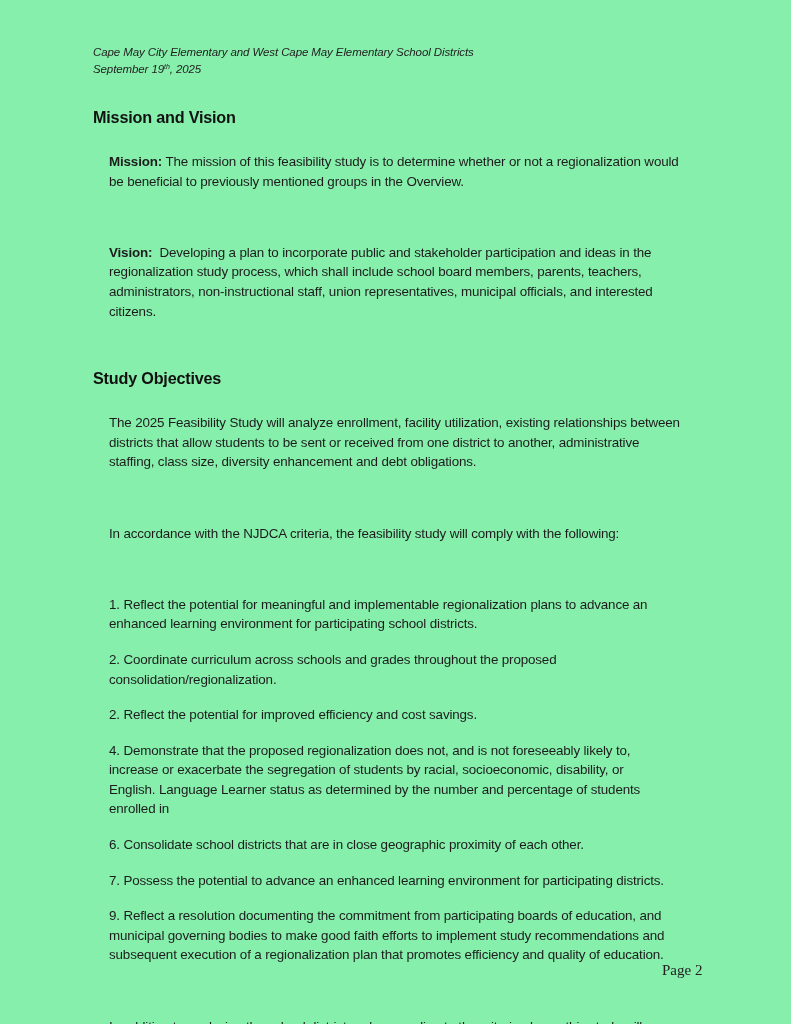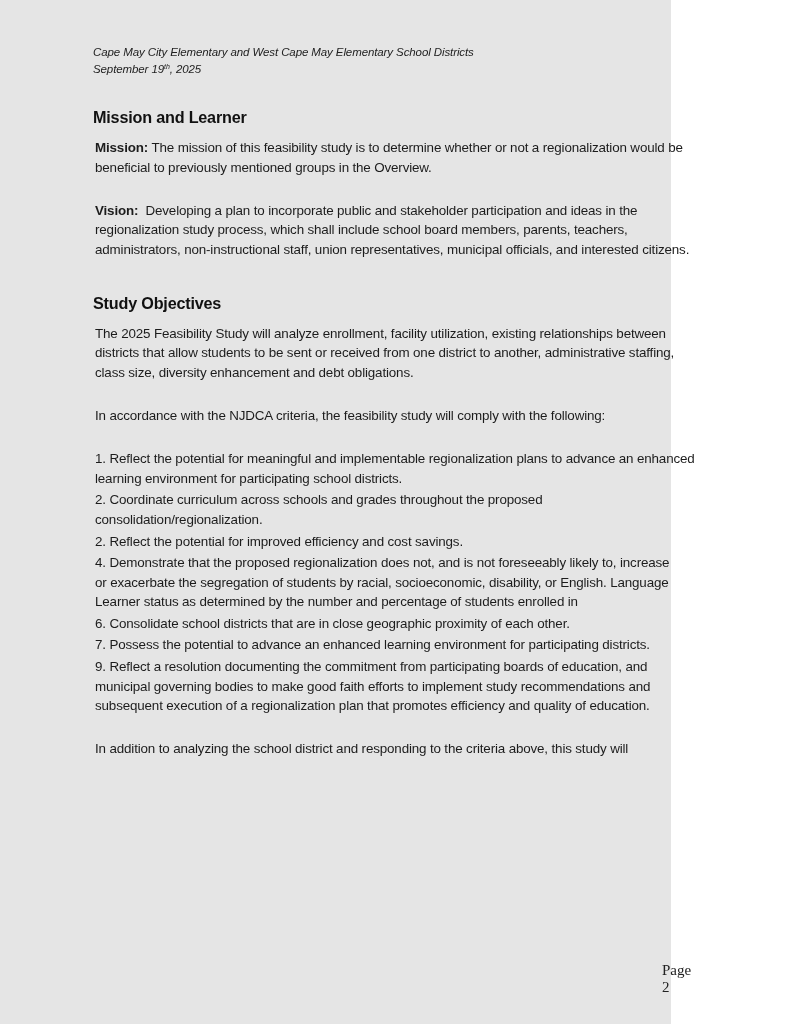--- a/index.html
+++ b/index.html
@@ -1,37 +1,37 @@
 <!DOCTYPE html>
 <html><head>
   <meta charset="utf-8">
   <style>
     html, body { margin: 0; padding: 0; background: #ffffff; }
     body { width: 791px; height: 1024px; position: relative; overflow: hidden; }
     .page {
-      position: absolute; left: 0; top: 0; width: 671px; height: 1024px;
-      background: #e5e5e5; color: #1a1a1a;
+      position: absolute; left: 0; top: 0; width: 791px; height: 1024px;
+      background: #86efac; color: #1a1a1a;
       font-family: "Liberation Sans", "DejaVu Sans", sans-serif;
     }
     .header {
       position: absolute; left: 93px; top: 44px;
       font-style: italic; font-size: 11.5px; line-height: 17px; color: #222;
       letter-spacing: -0.1px;
     }
     .header sup { font-size: 7px; vertical-align: 4px; line-height: 0; }
     .content {
       position: absolute; left: 93px; top: 106px; width: 610px;
       font-size: 13.4px; line-height: 19.6px; color: #1c1c1c;
       letter-spacing: -0.15px;
     }
     h2 {
       font-size: 16.2px; font-weight: bold; margin: 0; line-height: 22px; color: #111;
       letter-spacing: -0.2px;
     }
-    p { margin: 2px; }
+    p { margin: 16px; }
     .bold { font-weight: bold; }
     .gap-h2 { height: 8px; }
     .gap-para { height: 19.6px; }
     .gap-section { height: 30px; }
     .footer {
       position: absolute; left: 662px; top: 962px;
       font-family: "Liberation Serif", "DejaVu Serif", serif;
       font-size: 15px; color: #222;
     }
   </style>
@@ -39,21 +39,21 @@
 <body>
 
 <div class="page">
 
   <div class="header">
     <div>Cape May City Elementary and West Cape May Elementary School Districts</div>
     <div><span>September 19</span><sup>th</sup><span>, 2025</span></div>
   </div>
 
   <div class="content">
-    <h2>Mission and Learner</h2>
+    <h2>Mission and Vision</h2>
     <div class="gap-h2"></div>
     <p><span class="bold">Mission:</span><span> The mission of this feasibility study is to determine whether or not a regionalization would be beneficial to previously mentioned groups in the Overview.</span></p>
     <div class="gap-para"></div>
     <p style="white-space: pre-wrap;"><span class="bold">Vision:</span><span>  Developing a plan to incorporate public and stakeholder participation and ideas in the regionalization study process, which shall include school board members, parents, teachers, administrators, non-instructional staff, union representatives, municipal officials, and interested citizens.</span></p>
     <div class="gap-section"></div>
 
     <h2>Study Objectives</h2>
     <div class="gap-h2"></div>
     <p>The 2025 Feasibility Study will analyze enrollment, facility utilization, existing relationships between districts that allow students to be sent or received from one district to another, administrative staffing, class size, diversity enhancement and debt obligations.</p>
     <div class="gap-para"></div>

